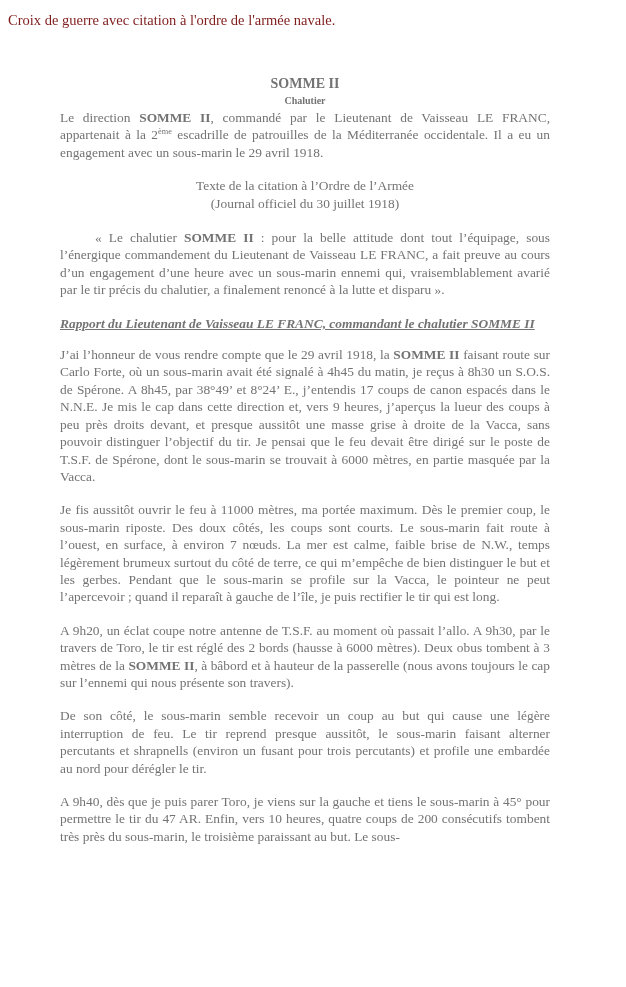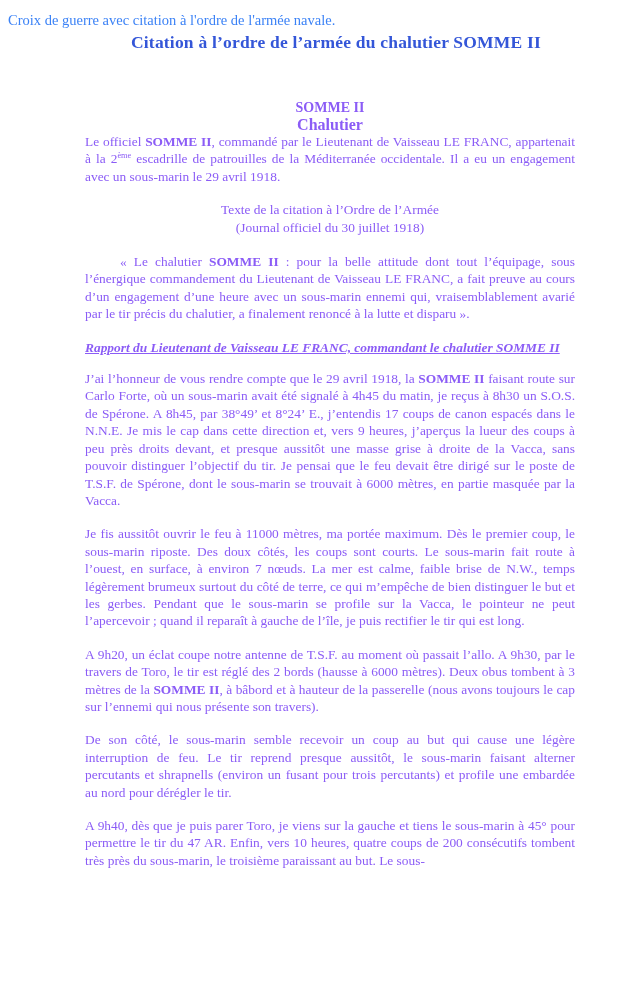--- a/index.html
+++ b/index.html
@@ -18,51 +18,51 @@
     width: 626px;
     height: 987px;
     overflow: hidden;
     background: #ffffff;
   }
   .top-note {
     padding-top: 11px;
     margin-left: 8px;
     font-size: 14.5px;
     line-height: 18px;
-    color: #3b82f6;
+    color: #7f1d1d;
   }
   .main-title {
     margin-top: 2px;
     padding-left: 46px;
     text-align: center;
     font-size: 17.5px;
     line-height: 22px;
     font-weight: bold;
     letter-spacing: 0.2px;
   }
   .doc {
-    margin-left: 85px;
+    margin-left: 60px;
     width: 490px;
     font-size: 13.4px;
     line-height: 17.4px;
     text-align: justify;
-    color: #8b5cf6;
+    color: #737373;
   }
   .center-line {
     text-align: center;
   }
   .ship-name {
     margin-top: 46px;
     font-weight: bold;
     font-size: 14px;
     line-height: 17px;
   }
   .ship-type {
     font-weight: bold;
-    font-size: 16px;
+    font-size: 10px;
     line-height: 17px;
   }
   .citation-count {
     margin-top: 29px;
     text-decoration: underline;
   }
   .para {
     margin: 0 0 16px 0;
   }
   .citation-para {
@@ -89,30 +89,29 @@
     vertical-align: super;
   }
 </style>
 </head>
 <body>
 
 <div class="page">
 
   <div class="top-note">Croix de guerre avec citation à l'ordre de l'armée navale.</div>
 
-  <div class="main-title" style="color: rgb(52, 86, 216);">Citation à l’ordre de l’armée du chalutier SOMME II</div>
 
   <div class="doc">
 
     <div class="ship-name center-line">SOMME II</div>
 
     <div class="ship-type center-line">Chalutier</div>
 
 
-    <p class="para"><span>Le officiel </span><span class="b">SOMME II</span><span>, commandé par le Lieutenant de Vaisseau LE FRANC, appartenait à la 2</span><sup>ème</sup><span> escadrille de patrouilles de la Méditerranée occidentale. Il a eu un engagement avec un sous-marin le 29 avril 1918.</span></p>
+    <p class="para"><span>Le direction </span><span class="b">SOMME II</span><span>, commandé par le Lieutenant de Vaisseau LE FRANC, appartenait à la 2</span><sup>ème</sup><span> escadrille de patrouilles de la Méditerranée occidentale. Il a eu un engagement avec un sous-marin le 29 avril 1918.</span></p>
 
     <div class="center-line">Texte de la citation à l’Ordre de l’Armée</div>
 
     <div class="center-line">(Journal officiel du 30 juillet 1918)</div>
 
     <p class="para citation-para"><span>« Le chalutier </span><span class="b">SOMME II</span><span> : pour la belle attitude dont tout l’équipage, sous l’énergique commandement du Lieutenant de Vaisseau LE FRANC, a fait preuve au cours d’un engagement d’une heure avec un sous-marin ennemi qui, vraisemblablement avarié par le tir précis du chalutier, a finalement renoncé à la lutte et disparu ».</span></p>
 
     <div class="report-heading">Rapport du Lieutenant de Vaisseau LE FRANC, commandant le chalutier SOMME II</div>
 
     <p class="para report-p-first"><span>J’ai l’honneur de vous rendre compte que le 29 avril 1918, la </span><span class="b">SOMME II</span><span> faisant route sur Carlo Forte, où un sous-marin avait été signalé à 4h45 du matin, je reçus à 8h30 un S.O.S. de Spérone. A 8h45, par 38°49’ et 8°24’ E., j’entendis 17 coups de canon espacés dans le N.N.E. Je mis le cap dans cette direction et, vers 9 heures, j’aperçus la lueur des coups à peu près droits devant, et presque aussitôt une masse grise à droite de la Vacca, sans pouvoir distinguer l’objectif du tir. Je pensai que le feu devait être dirigé sur le poste de T.S.F. de Spérone, dont le sous-marin se trouvait à 6000 mètres, en partie masquée par la Vacca.</span></p>

